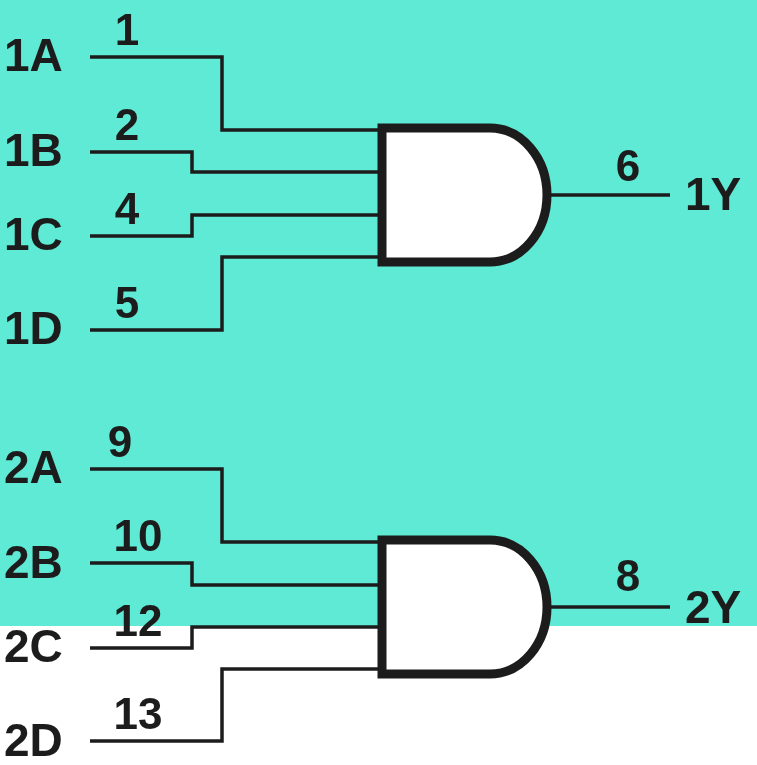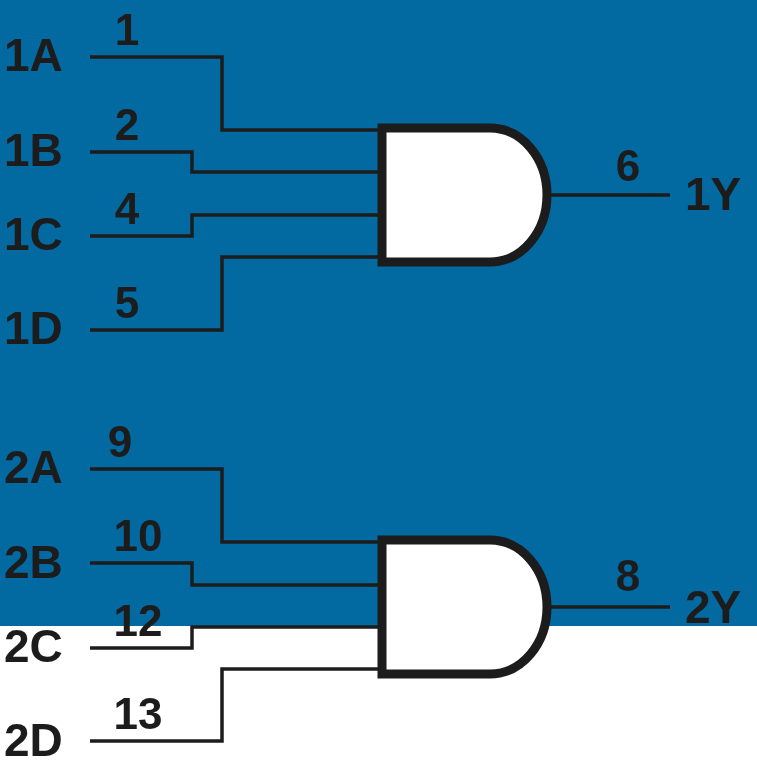--- a/index.html
+++ b/index.html
@@ -8,21 +8,21 @@
     background: #ffffff;
     width: 757px;
     height: 765px;
     overflow: hidden;
     font-family: "Liberation Sans", sans-serif;
   }
   .diagram-wrap {
     width: 757px;
     height: 626px;
     position: relative;
-    background: #0369a1;
+    background: #5eead4;
   }
   svg { display: block; }
   .wire {
     fill: none;
     stroke-width: 3.5;
     stroke-linecap: butt;
     stroke-linejoin: miter;
   }
   .gate-body {
     fill: #ffffff;

